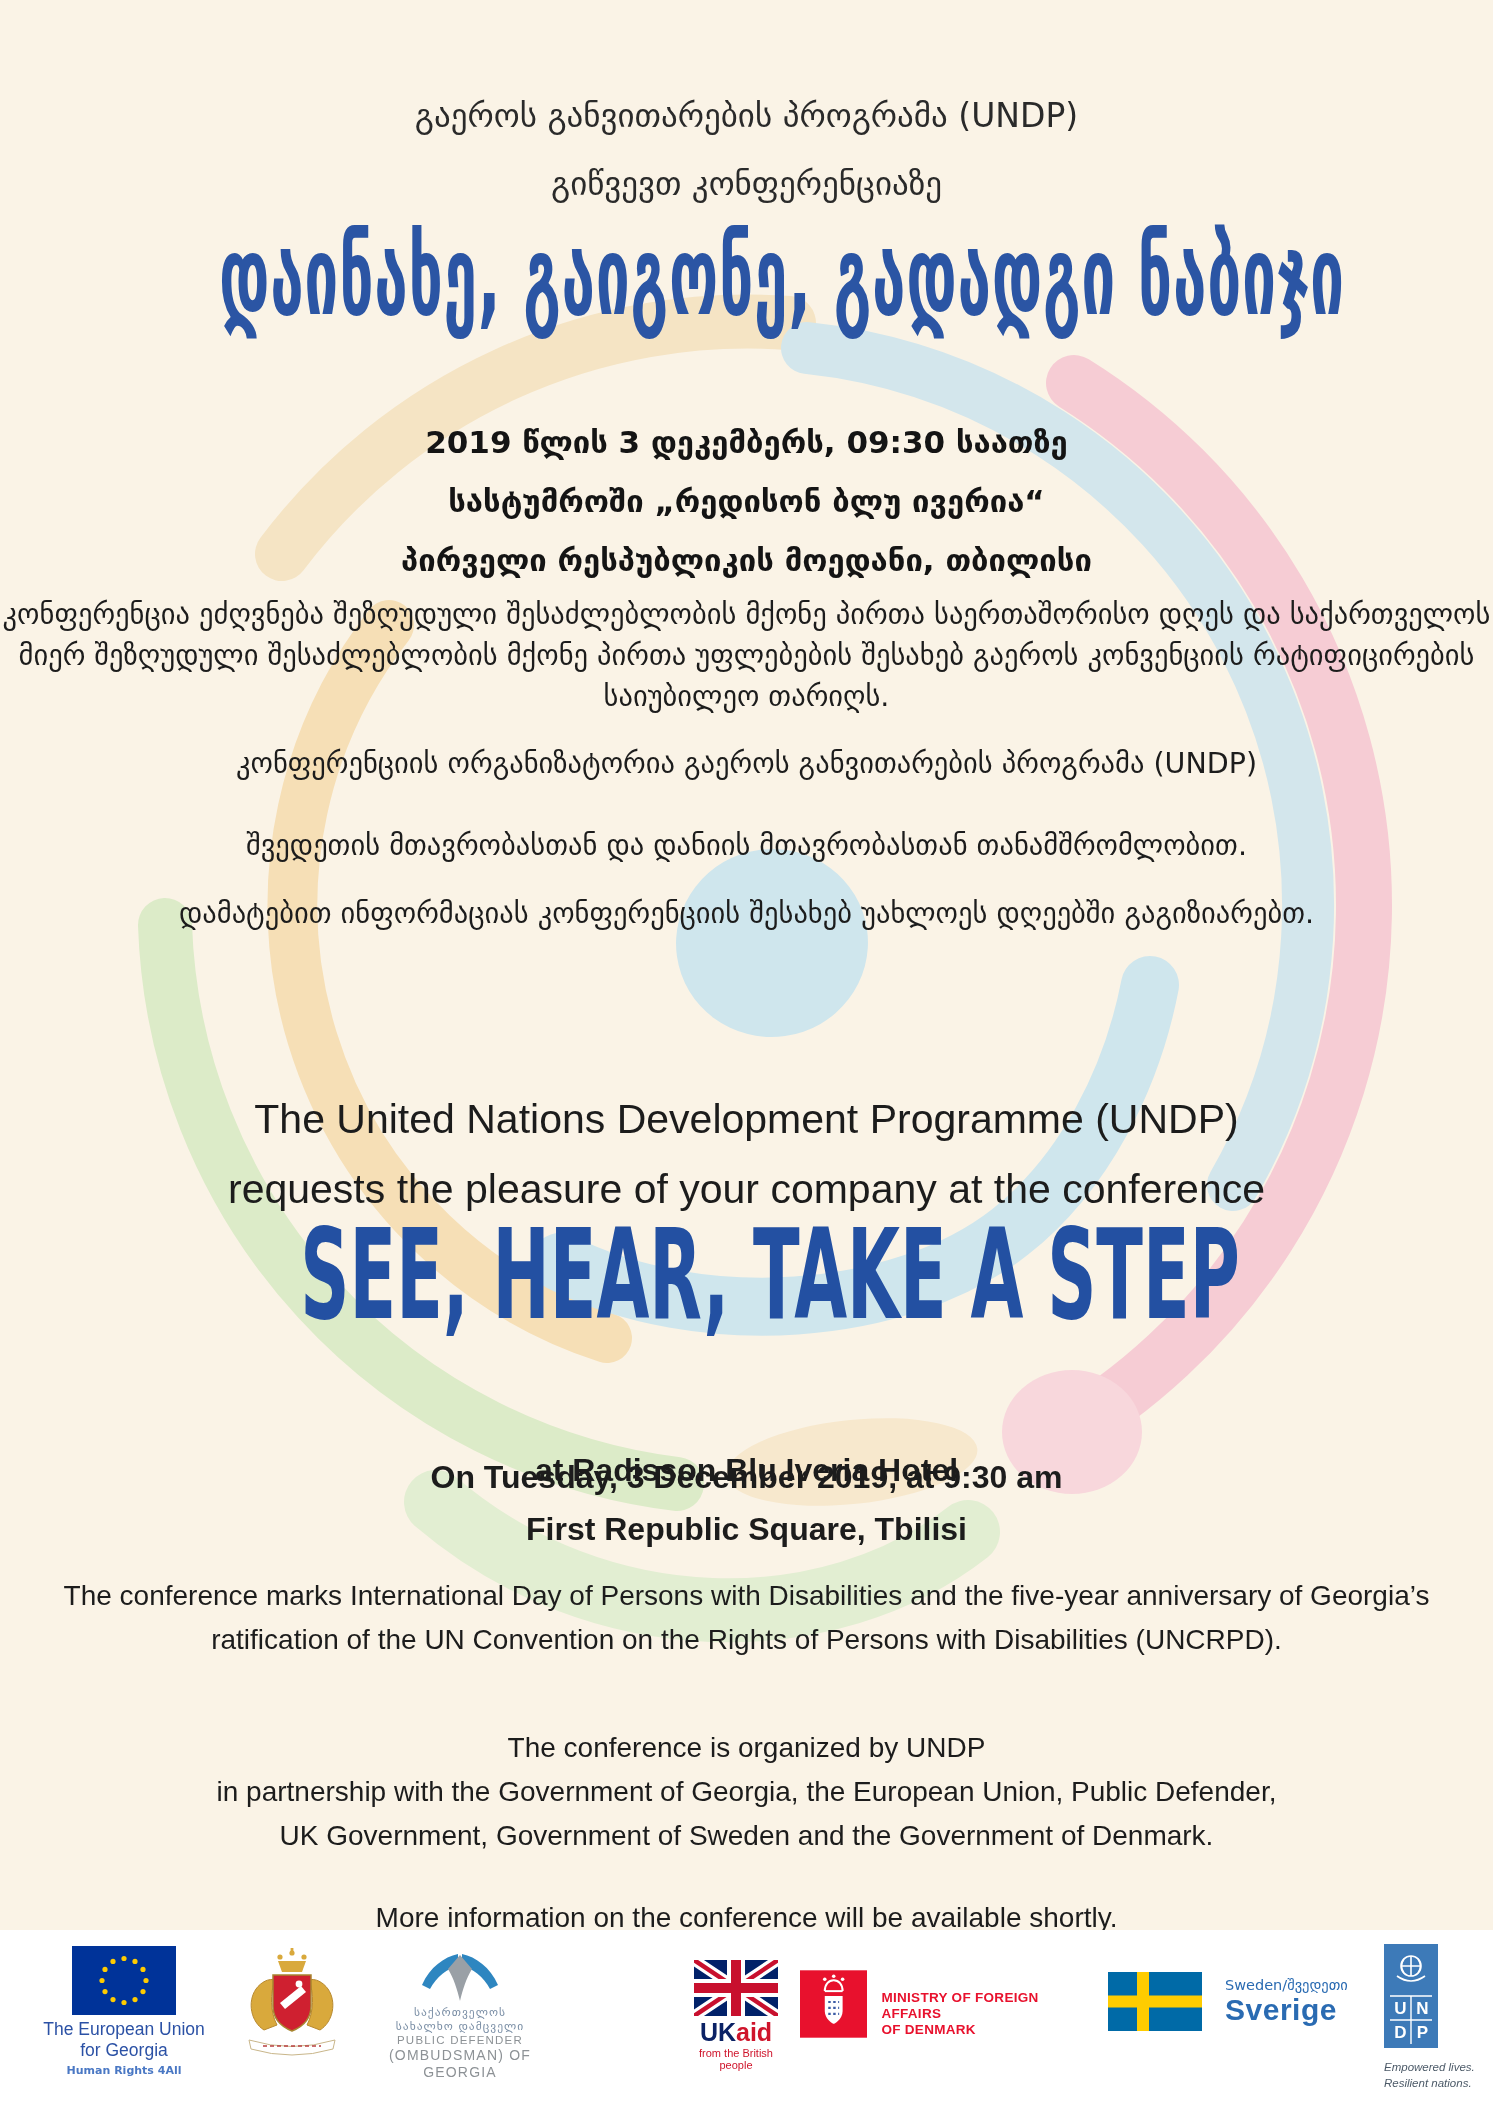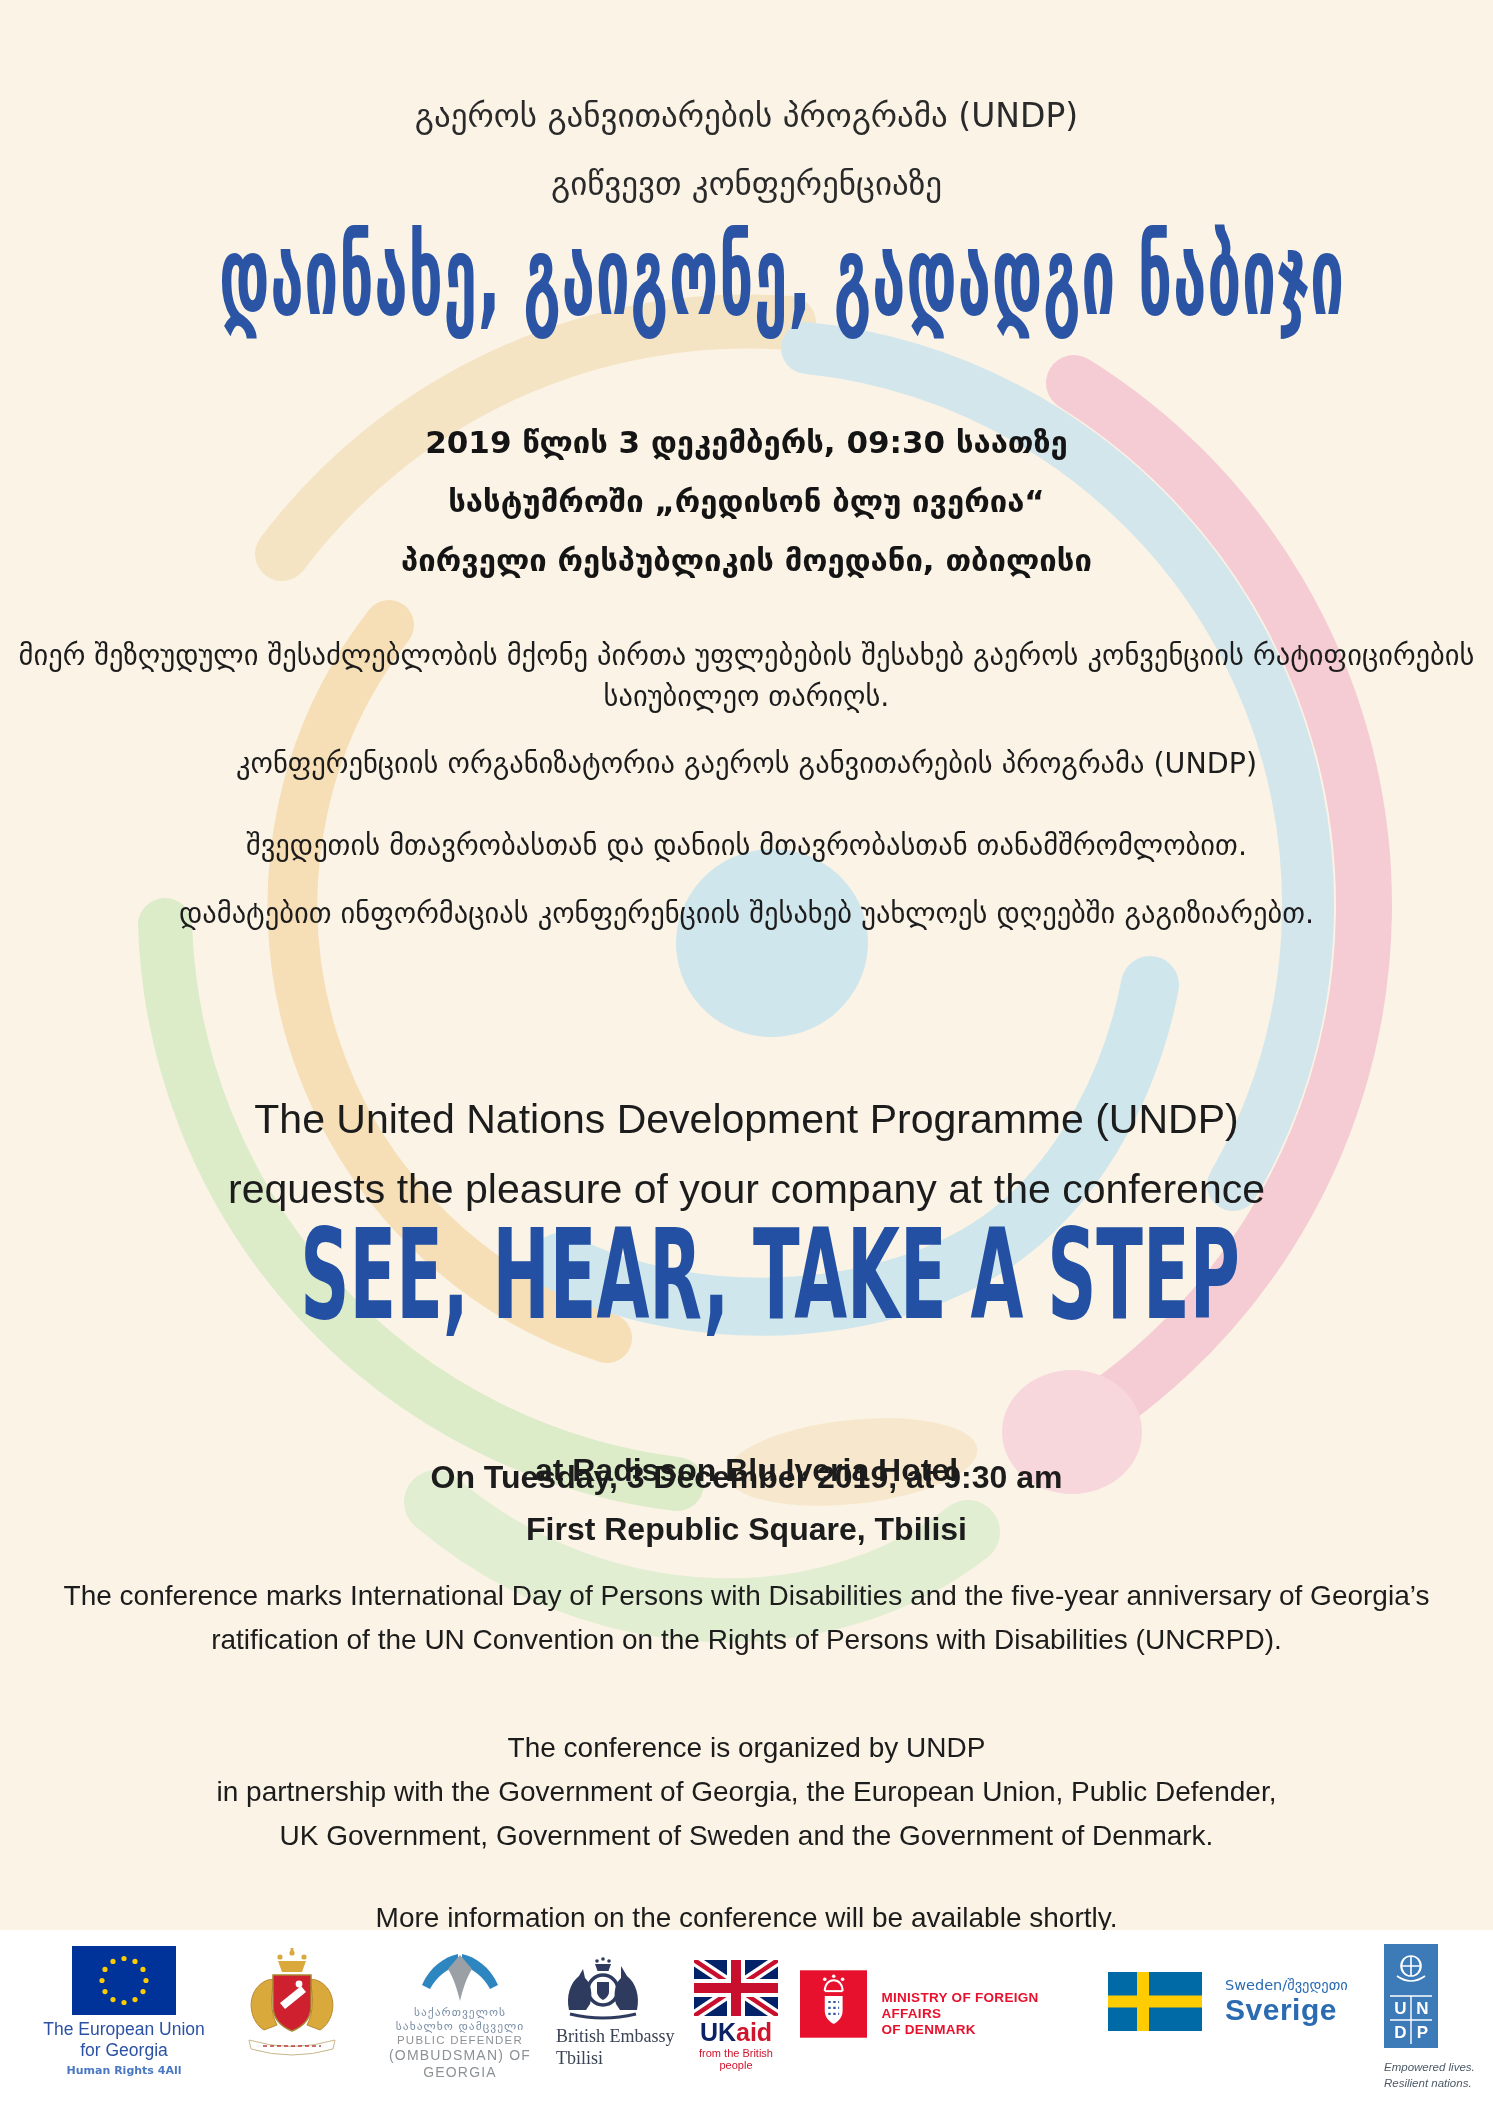--- a/index.html
+++ b/index.html
@@ -70,20 +70,21 @@
   <div class="center-line ka ka-header" style="top:164px">გიწვევთ კონფერენციაზე</div>
 
   <div class="center-line ka-title-line">
     <span class="ka-title-inner">დაინახე, გაიგონე, გადადგი ნაბიჯი</span>
   </div>
 
   <div class="center-line ka ka-date" style="top:424px">2019 წლის 3 დეკემბერს, 09:30 საათზე</div>
   <div class="center-line ka ka-date" style="top:483px">სასტუმროში „რედისონ ბლუ ივერია“</div>
   <div class="center-line ka ka-date" style="top:542px">პირველი რესპუბლიკის მოედანი, თბილისი</div>
 
+  <div class="center-line ka ka-body" style="top:598px">კონფერენცია ეძღვნება შეზღუდული შესაძლებლობის მქონე პირთა საერთაშორისო დღეს და საქართველოს</div>
   <div class="center-line ka ka-body" style="top:639px">მიერ შეზღუდული შესაძლებლობის მქონე პირთა უფლებების შესახებ გაეროს კონვენციის რატიფიცირების</div>
   <div class="center-line ka ka-body" style="top:680px">საიუბილეო თარიღს.</div>
 
   <div class="center-line ka ka-body" style="top:747px">კონფერენციის ორგანიზატორია გაეროს განვითარების პროგრამა (UNDP)</div>
   <div class="center-line ka ka-body" style="top:829px">შვედეთის მთავრობასთან და დანიის მთავრობასთან თანამშრომლობით.</div>
 
   <div class="center-line ka ka-body" style="top:897px">დამატებით ინფორმაციას კონფერენციის შესახებ უახლოეს დღეებში გაგიზიარებთ.</div>
 
   <div class="center-line en en-header" style="top:1096px">The United Nations Development Programme (UNDP)</div>
   <div class="center-line en en-header" style="top:1166px">requests the pleasure of your company at the conference</div>
@@ -152,39 +153,20 @@
       <path d="M5 35 C13 17 27 7 41 4 L41 16 C31 18 19 27 13 39 Z" fill="#2e86c0"></path>
       <path d="M81 35 C73 17 59 7 45 4 L45 16 C55 18 67 27 73 39 Z" fill="#2e86c0"></path>
       <path d="M43 5 L55 19 C49 29 46 39 43 51 C40 39 37 29 31 19 Z" fill="#9aa0a6"></path>
     </svg>
     <div class="cap pd-ka">საქართველოს</div>
     <div class="cap pd-ka">სახალხო დამცველი</div>
     <div class="cap pd-en">PUBLIC DEFENDER</div>
     <div class="cap pd-en" style="font-size:14px">(OMBUDSMAN) OF GEORGIA</div>
   </div>
 
-  <div class="logo" style="left:552px; top:1952px; width:126px; text-align:left;">
-    <svg width="94" height="70" viewBox="0 0 94 70" style="margin-left:4px">
-      <g fill="#2e3b5f">
-        <path d="M39 12 h16 l-2.5 7 h-11 z"></path>
-        <circle cx="41" cy="9" r="1.8"></circle>
-          <circle cx="47" cy="7" r="1.8"></circle>
-          <circle cx="53" cy="9" r="1.8"></circle>
-        <circle cx="47" cy="38" r="15" fill="none" stroke="#2e3b5f" stroke-width="3.5"></circle>
-        <path d="M41 30 h12 v10 c0 5 -6 8 -6 8 s-6 -3 -6 -8 z"></path>
-        <path d="M13 58 C10 44 14 31 23 24 L27 17 L29 26 C35 31 37 42 34 52 L30 58 Z"></path>
-        <path d="M81 58 C84 44 80 31 71 24 L65 14 L65 26 C59 31 57 42 60 52 L64 58 Z"></path>
-        <path d="M14 62 Q47 70 80 62" fill="none" stroke="#2e3b5f" stroke-width="3"></path>
-      </g>
-    </svg>
-    <div class="emb-text" style="margin-left:4px">
-      <div>British Embassy</div>
-      <div>Tbilisi</div>
-    </div>
-  </div>
 
   <div class="logo" style="left:684px; top:1960px; width:104px;">
     <svg width="84" height="56" viewBox="0 0 84 56">
       <rect width="84" height="56" fill="#012169"></rect>
       <path d="M0 0 L84 56 M84 0 L0 56" stroke="#ffffff" stroke-width="11"></path>
       <path d="M0 0 L84 56 M84 0 L0 56" stroke="#C8102E" stroke-width="4.5"></path>
       <path d="M42 0 V56 M0 28 H84" stroke="#ffffff" stroke-width="18"></path>
       <path d="M42 0 V56 M0 28 H84" stroke="#C8102E" stroke-width="10"></path>
     </svg>
     <div class="cap" style="margin-top:0">

